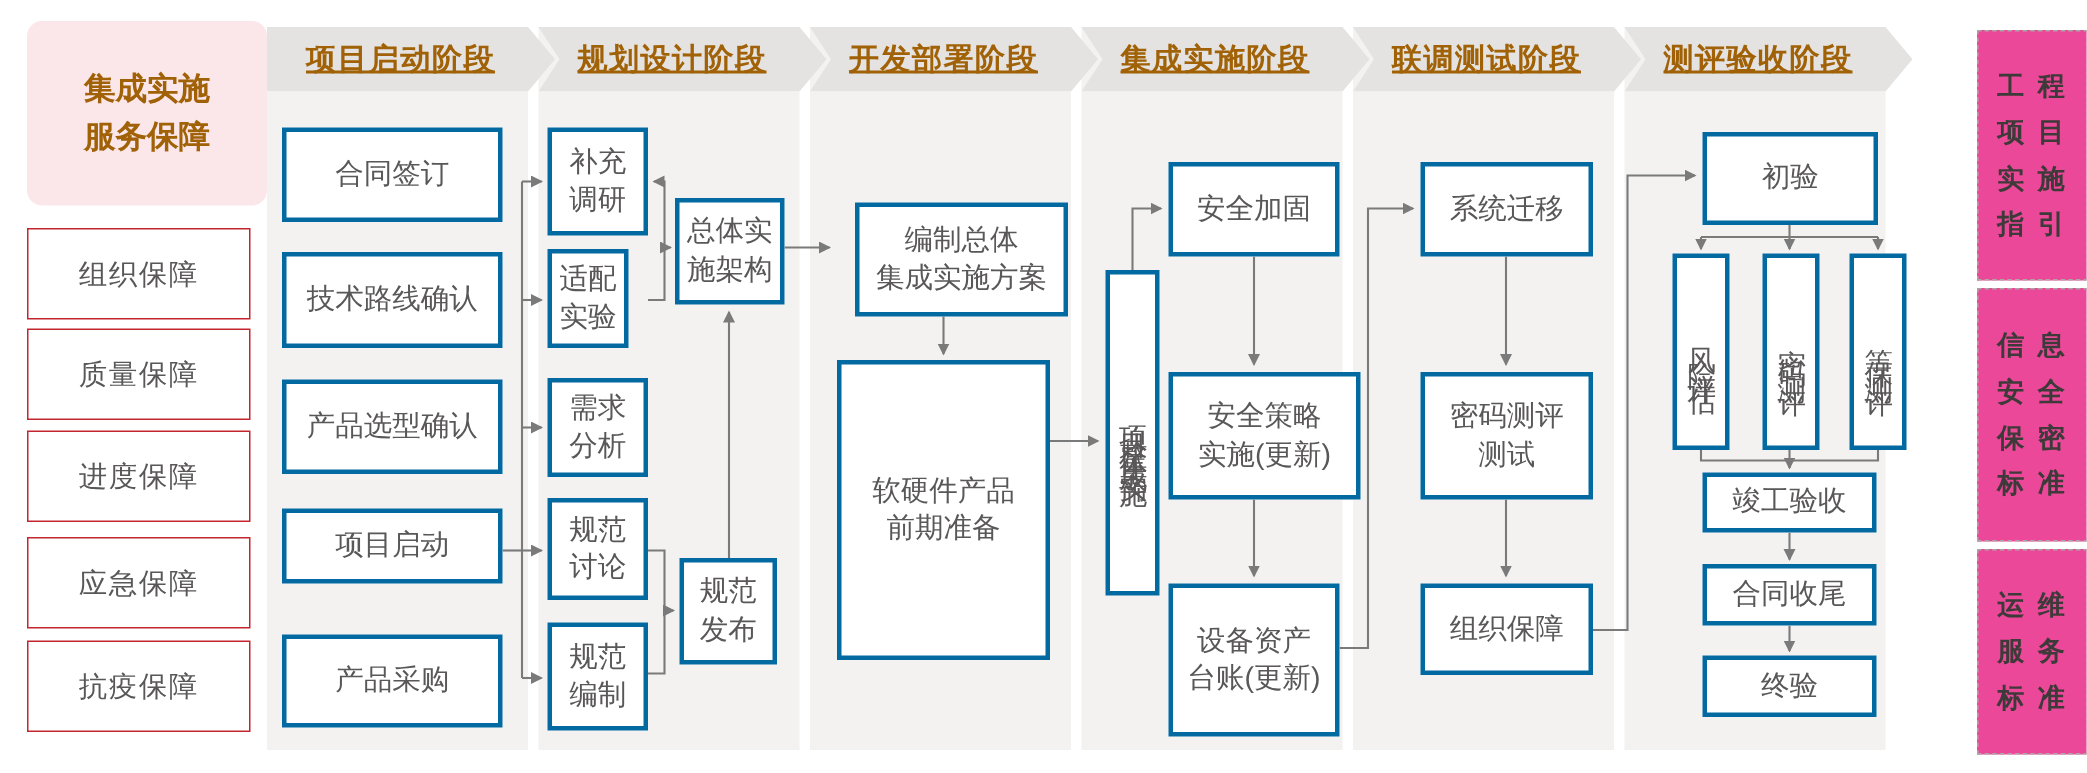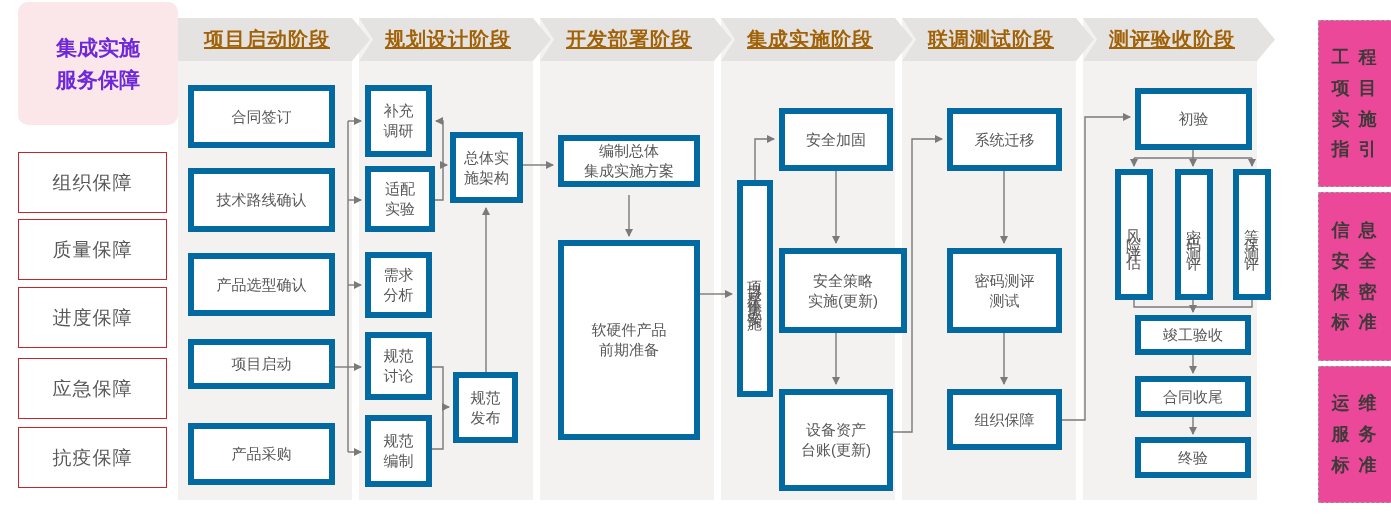--- a/index.html
+++ b/index.html
@@ -5,27 +5,27 @@
   html,body{margin:0;padding:0;background:#fff;}
   body{position:relative;width:1391px;height:515px;overflow:hidden;
        font-family:"Liberation Sans","DejaVu Sans",sans-serif;color:#595757;}
   .band{position:absolute;top:18px;height:482px;width:174px;background:#f3f2f1;z-index:0;}
   .hdr{position:absolute;top:18px;height:43px;width:192px;background:#e5e3e1;
        color:#a16207;font-weight:bold;font-size:20px;letter-spacing:1px;
        display:flex;align-items:center;justify-content:center;z-index:1;
        clip-path:polygon(0 0,calc(100% - 18px) 0,100% 50%,calc(100% - 18px) 100%,0 100%);
        padding-right:14px;box-sizing:border-box;text-decoration:underline;}
   .hdr.notch{clip-path:polygon(0 0,calc(100% - 18px) 0,100% 50%,calc(100% - 18px) 100%,0 100%,14px 50%);}
-  .box{position:absolute;background:#fff;border:6px solid #0369a1;z-index:2;
+  .box{position:absolute;background:#fff;border:3px solid #0369a1;z-index:2;
        display:flex;align-items:center;justify-content:center;text-align:center;
-       font-size:15px;line-height:1.32;white-space:pre-line;box-sizing:border-box;}
+       font-size:19px;line-height:1.32;white-space:pre-line;box-sizing:border-box;}
   .vbox{writing-mode:vertical-rl;text-orientation:upright;letter-spacing:5px;line-height:1;}
   .vbox.wide{letter-spacing:9px;}
-  .side-title{position:absolute;left:18px;top:2px;width:160px;height:123px;background:#fbe6e9;
-       border-radius:10px;color:#6d28d9;font-weight:bold;font-size:21px;line-height:1.5;
+  .side-title{position:absolute;left:18px;top:14px;width:160px;height:123px;background:#fbe6e9;
+       border-radius:10px;color:#a16207;font-weight:bold;font-size:21px;line-height:1.5;
        display:flex;align-items:center;justify-content:center;text-align:center;white-space:pre-line;z-index:2;}
   .side-item{position:absolute;left:18px;width:149px;height:61px;background:#fff;
        border:1.5px solid #c4262e;display:flex;align-items:center;justify-content:center;
        font-size:19px;letter-spacing:1px;z-index:2;box-sizing:border-box;font-family:Liberation Mono, monospace;}
   .ref{position:absolute;left:1305px;width:74px;border:1.5px dashed #a9a6a4;background:#ec4899;
        color:#3e3a39;font-weight:bold;font-size:18px;line-height:1.72;letter-spacing:2px;
        display:flex;align-items:center;justify-content:center;text-align:center;
        white-space:pre-line;z-index:2;box-sizing:border-box;margin-left:13px;}
   svg.wires{position:absolute;left:0;top:0;z-index:1;pointer-events:none;}
 </style>
@@ -107,34 +107,34 @@
 <div class="side-item" style="top:427px">抗疫保障</div>
 
 <div class="box" style="left:188px;top:85px;width:147px;height:63px">合同签订</div>
 <div class="box" style="left:188px;top:168px;width:147px;height:64px">技术路线确认</div>
 <div class="box" style="left:188px;top:253px;width:147px;height:63px">产品选型确认</div>
 <div class="box" style="left:188px;top:339px;width:147px;height:50px">项目启动</div>
 <div class="box" style="left:188px;top:423px;width:147px;height:62px">产品采购</div>
 
 <div class="box" style="left:365px;top:85px;width:67px;height:72px">补充
 调研</div>
-<div class="box" style="left:365px;top:166px;width:70px;height:66px">适配
+<div class="box" style="left:365px;top:166px;width:54px;height:66px">适配
 实验</div>
 <div class="box" style="left:365px;top:252px;width:67px;height:66px">需求
 分析</div>
 <div class="box" style="left:365px;top:332px;width:67px;height:68px">规范
 讨论</div>
 <div class="box" style="left:365px;top:415px;width:67px;height:72px">规范
 编制</div>
 <div class="box" style="left:450px;top:132px;width:73px;height:71px">总体实
 施架构</div>
 <div class="box" style="left:453px;top:372px;width:65px;height:71px">规范
 发布</div>
 
-<div class="box" style="left:558px;top:135px;width:142px;height:52px">编制总体
+<div class="box" style="left:570px;top:135px;width:142px;height:76px">编制总体
 集成实施方案</div>
 <div class="box" style="left:558px;top:240px;width:142px;height:200px">软硬件产品
 前期准备</div>
 
 <div class="box vbox" style="left:737px;top:180px;width:36px;height:217px">项目整体集成实施</div>
 <div class="box" style="left:779px;top:108px;width:114px;height:63px">安全加固</div>
 <div class="box" style="left:779px;top:248px;width:128px;height:85px">安全策略
 实施(更新)</div>
 <div class="box" style="left:779px;top:389px;width:114px;height:102px">设备资产
 台账(更新)</div>

